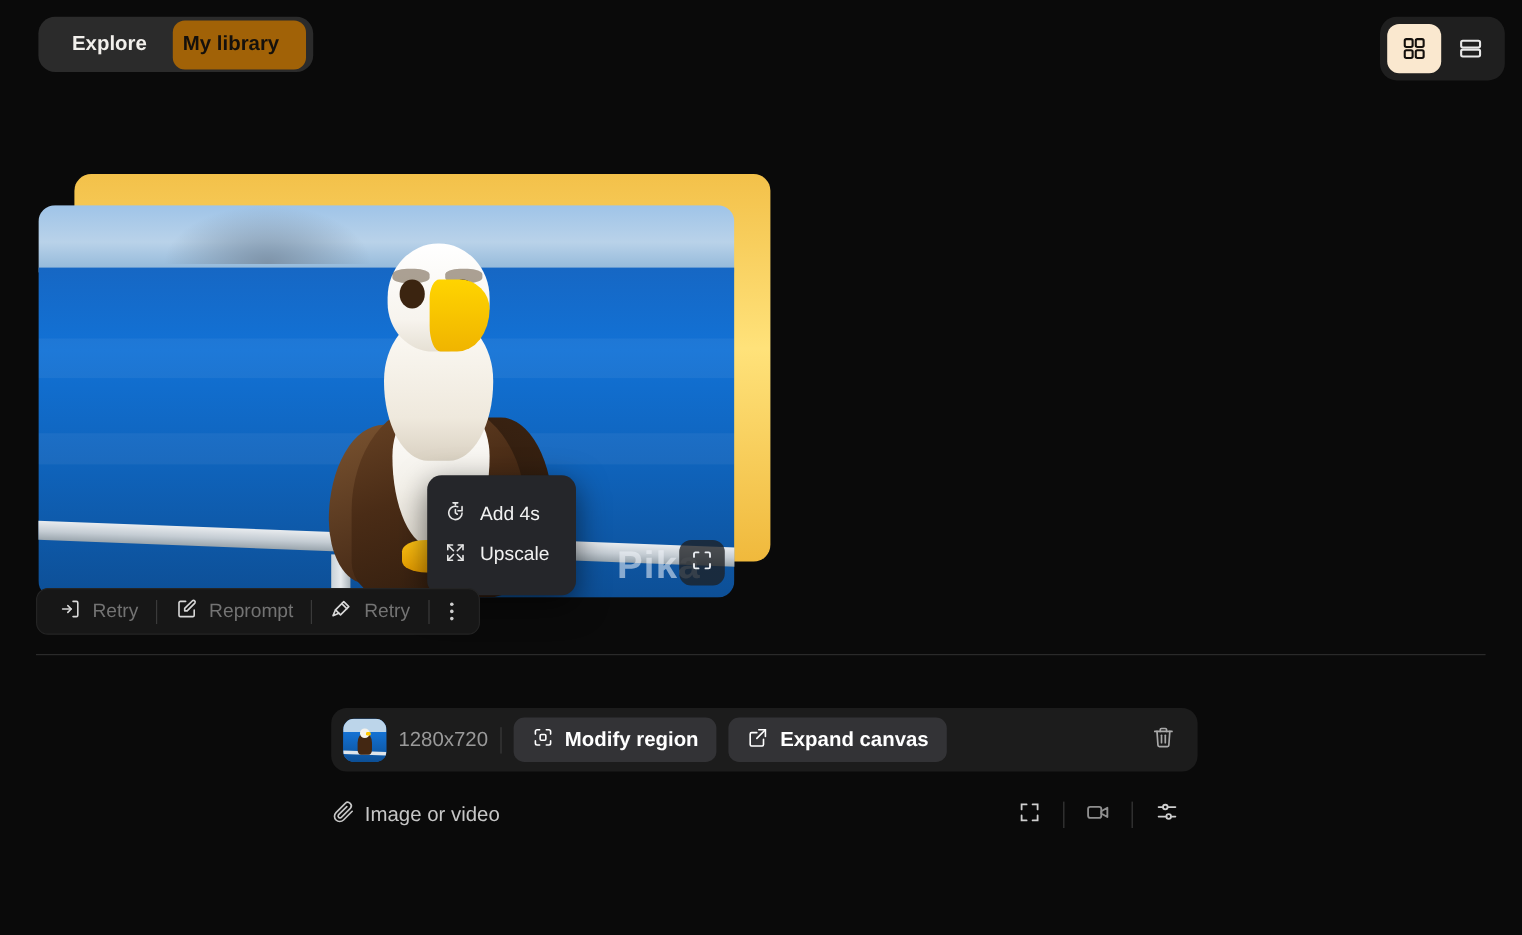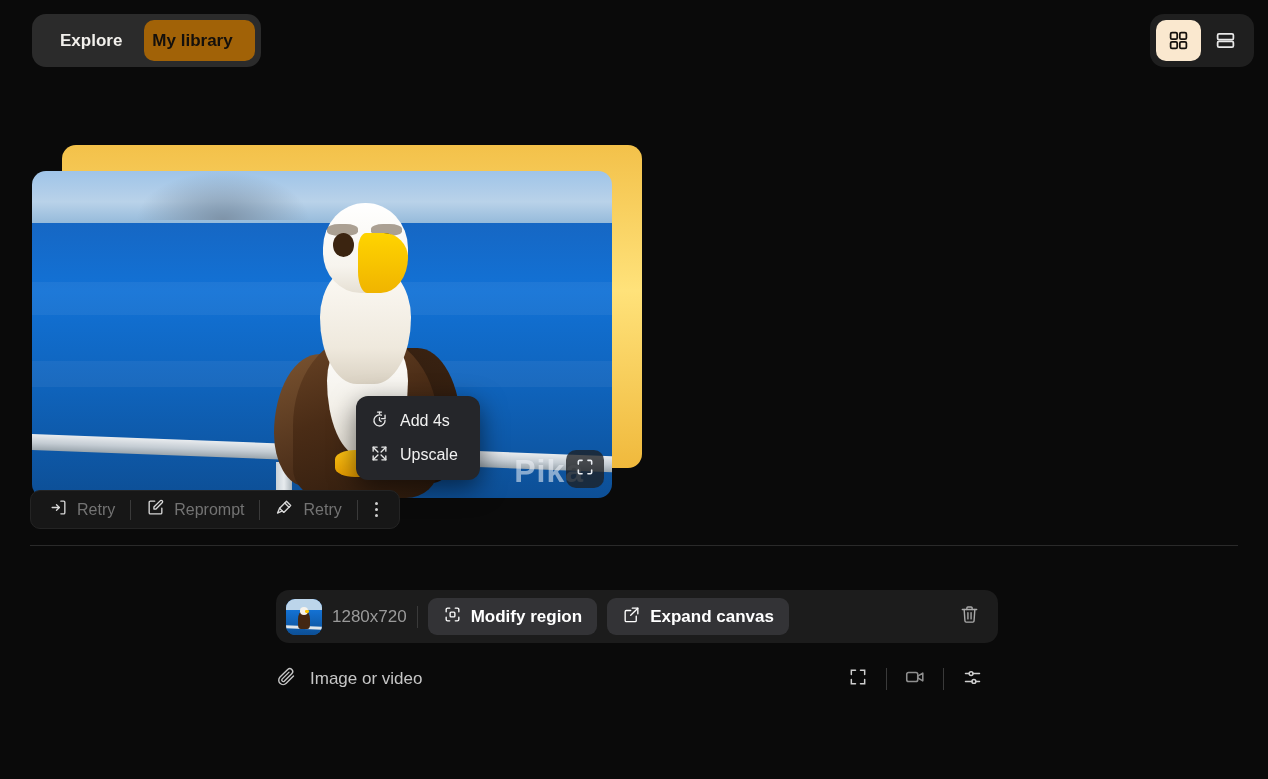--- a/index.html
+++ b/index.html
@@ -10,21 +10,21 @@
     overflow: hidden;
   }
   .app { position: relative; width: 1268px; height: 779px; }
 
   
   .topbar {
     position: absolute; top: 0; left: 0; right: 0; height: 82px;
   }
   .nav-pill {
     position: absolute; left: 32px; top: 14px;
-    height: 53px; display: flex; align-items: center;
+    height: 46px; display: flex; align-items: center;
     background: #2b2b2b; border-radius: 14px; padding: 6px;
   }
   .nav-tab {
     height: 41px; padding: 0 22px; display: flex; align-items: center;
     border-radius: 10px; font-size: 17px; font-weight: bold;
     color: #f2f0ec; cursor: pointer; white-space: nowrap;
   }
   .nav-tab.active { background: #a16207; color: #14100c; padding-left: 8px; }
 
   .view-toggle {
@@ -145,21 +145,21 @@
     width: 38px; height: 38px; border-radius: 10px;
     background: rgba(30,32,36,0.78);
     display: flex; align-items: center; justify-content: center;
     cursor: pointer;
   }
 
   
   .ctx-menu {
     position: absolute; left: 356px; top: 396px;
     width: 124px; background: #25262a; border-radius: 12px;
-    padding: 8px 0; box-shadow: 0 8px 26px rgba(0,0,0,0.55);
+    padding: 16px 0; box-shadow: 0 8px 26px rgba(0,0,0,0.55);
   }
   .ctx-item {
     display: flex; align-items: center; gap: 11px;
     height: 34px; padding: 0 14px;
     color: #f1f1f1; font-size: 16px; cursor: pointer; white-space: nowrap;
   }
   .ctx-item svg { flex: 0 0 auto; }
 
   
   .action-bar {
@@ -229,21 +229,21 @@
   .trash-btn {
     margin-left: auto; width: 30px; height: 30px;
     display: flex; align-items: center; justify-content: center; cursor: pointer;
   }
 
   .bottom-row {
     margin-top: 14px; height: 44px; display: flex; align-items: center;
     padding: 0 6px 0 0; gap: 12px;
   }
   .attach {
-    display: flex; align-items: center; gap: 13px; cursor: pointer;
+    display: flex; align-items: center; gap: 7px; cursor: pointer;
     color: #c6c6c6; font-size: 17px; white-space: nowrap;
   }
   .right-tools { margin-left: auto; display: flex; align-items: center; gap: 0; }
   .tool-btn {
     width: 40px; height: 34px; display: flex; align-items: center;
     justify-content: center; cursor: pointer;
   }
   .tool-sep { width: 1px; height: 22px; background: #3a3a3a; margin: 0 8px; }
 </style>
 </head>

